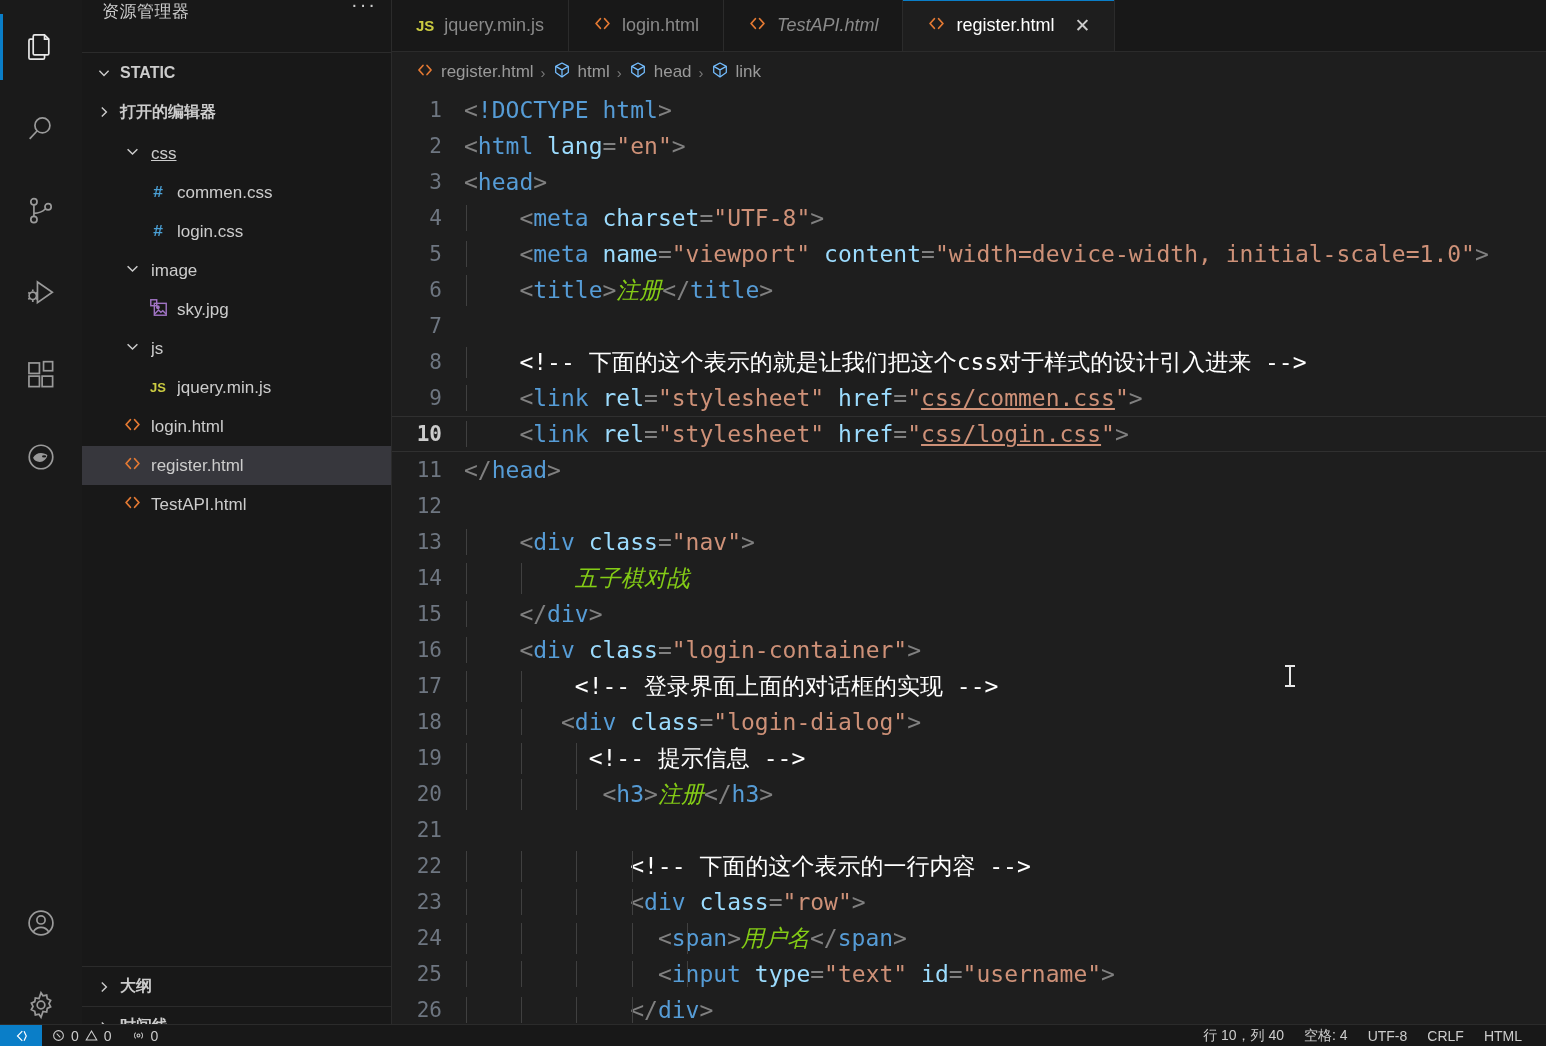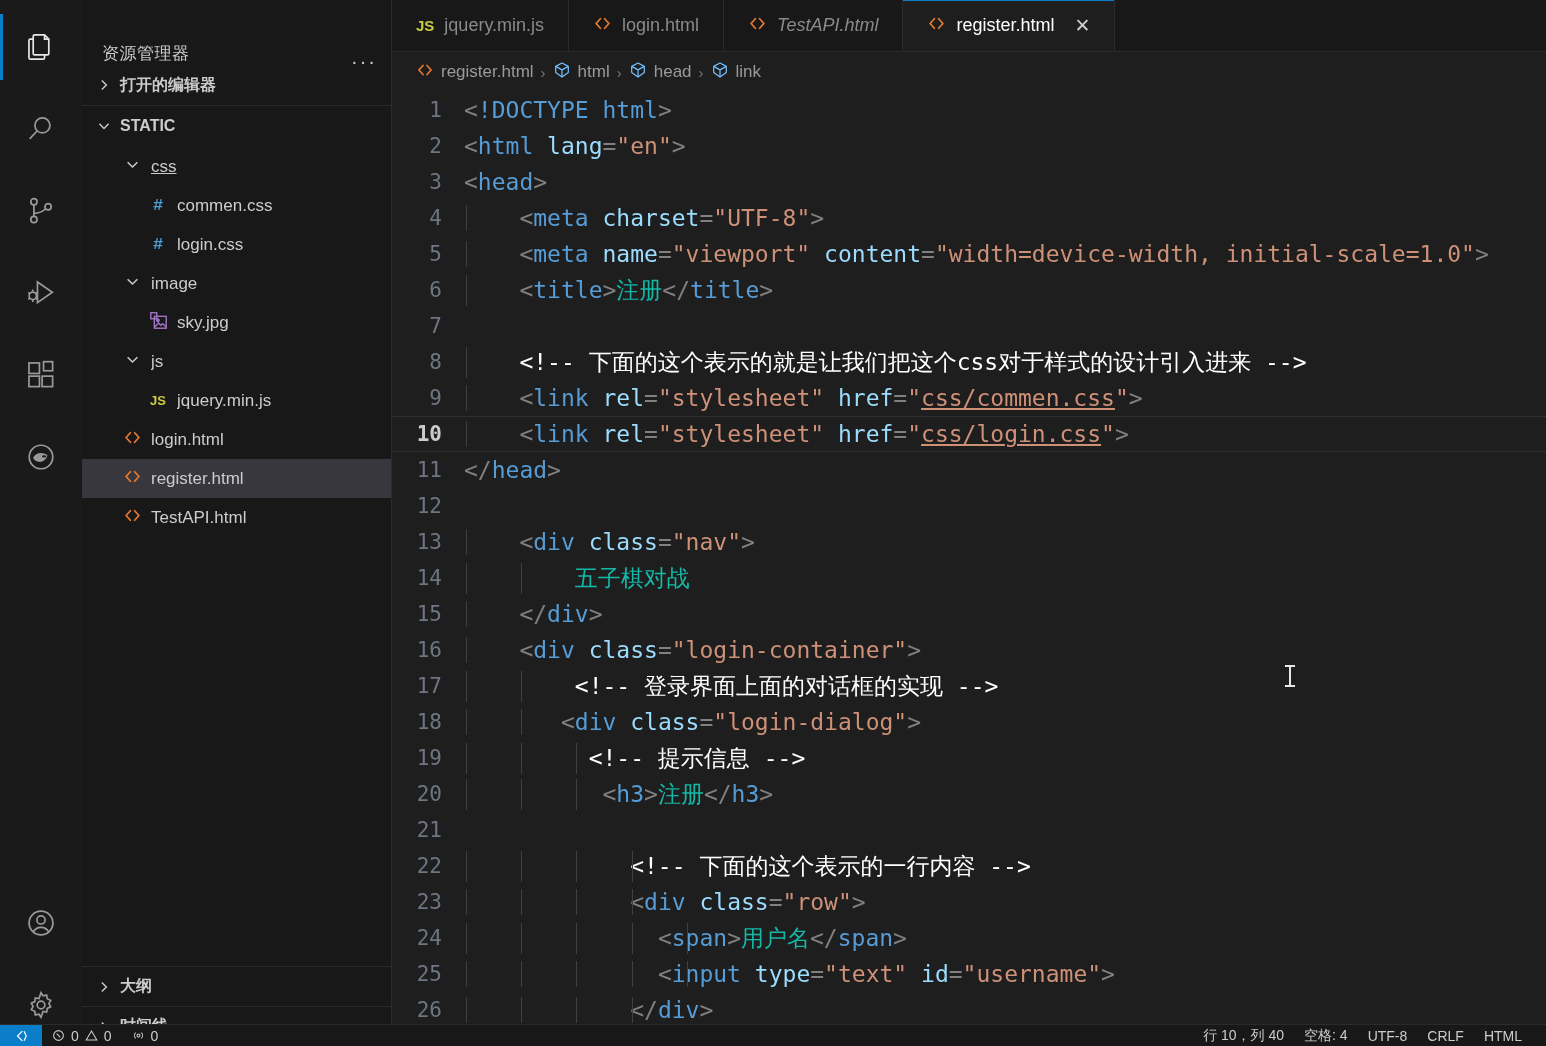--- a/index.html
+++ b/index.html
@@ -27,22 +27,22 @@
     background: #0a7ec8;
   }
   .act-spacer { flex: 1 1 auto; }
 
   
   .side-bar {
     width: 310px; flex: 0 0 310px; background: #181818;
     display: flex; flex-direction: column; border-right: 1px solid #2b2b2b;
   }
   .side-title {
-    height: 52px; display: flex; align-items: flex-end;
-    padding: 0 14px 0 20px; color: #cccccc; font-size: 17px; letter-spacing: .5px; margin-top: 13px;
+    height: 52px; display: flex; align-items: flex-start;
+    padding: 0 14px 0 20px; color: #cccccc; font-size: 17px; letter-spacing: .5px;
   }
   .side-title .dots { margin-left: auto; color: #cccccc; font-size: 20px; letter-spacing: 2px; line-height: 8px; cursor: pointer;}
   .section-header {
     height: 40px; display: flex; align-items: center; gap: 8px;
     padding-left: 14px; color: #cccccc; font-size: 16px; font-weight: bold;
     cursor: pointer; border-top: 1px solid #2b2b2b;
   }
   .section-header.first { border-top: none; }
   .chev { width: 16px; height: 16px; flex: 0 0 16px; display:inline-block; }
   .tree { flex: 1 1 auto; overflow: hidden; padding-top: 2px; }
@@ -103,21 +103,21 @@
   .guide {
     position: absolute; top: -1px; bottom: -1px; width: 1px; background: #404040;
   }
 
   
   .t-tag    { color: #569cd6; }
   .t-punct  { color: #808080; }
   .t-attr   { color: #9cdcfe; }
   .t-str    { color: #ce9178; }
   .t-com    { color: #ffffff; }
-  .t-txt    { color: #14b8a6; }
+  .t-txt    { color: #84cc16; font-style: italic; }
   .t-link   { color: #ce9178; text-decoration: underline; }
   .t-doctype{ color: #569cd6; }
 
   
   .mouse-caret {
     position: absolute; width: 2px; height: 22px; background: #e8e8e8;
     left: 897px; top: 573px;
   }
   .mouse-caret::before, .mouse-caret::after {
     content:""; position:absolute; left:-4px; width:10px; height:2px; background:#e8e8e8;
@@ -222,36 +222,36 @@
       </span>
     </div>
   </div>
 
   <div class="side-bar">
     <div class="side-title">
       <span>资源管理器</span>
       <span class="dots">···</span>
     </div>
 
+    <div class="section-header">
+      <span class="chev">
+        <svg width="16" height="16" viewBox="0 0 16 16" fill="none" stroke="#cccccc" stroke-width="1.4">
+            <path d="M3.4 5.8L8 10.4l4.6-4.6"></path>
+          </svg>
+      </span>
+      <span>STATIC</span>
+    </div>
+
     <div class="section-header first">
       <span class="chev">
         <svg width="16" height="16" viewBox="0 0 16 16" fill="none" stroke="#cccccc" stroke-width="1.4">
             <path d="M5.8 3.4L10.4 8l-4.6 4.6"></path>
           </svg>
       </span>
       <span>打开的编辑器</span>
-    </div>
-
-    <div class="section-header">
-      <span class="chev">
-        <svg width="16" height="16" viewBox="0 0 16 16" fill="none" stroke="#cccccc" stroke-width="1.4">
-            <path d="M3.4 5.8L8 10.4l4.6-4.6"></path>
-          </svg>
-      </span>
-      <span>STATIC</span>
     </div>
 
     <div class="tree" id="file-tree">
         <div class="tree-row" style="padding-left: 40px; text-decoration: underline;">
           <span class="ic">
             <span><svg width="17" height="17" viewBox="0 0 16 16" fill="none" stroke="#cccccc" stroke-width="1.4">
                 <path d="M3.4 5.8L8 10.4l4.6-4.6"></path>
               </svg></span>
           </span>
           <span class="lbl">css</span>

